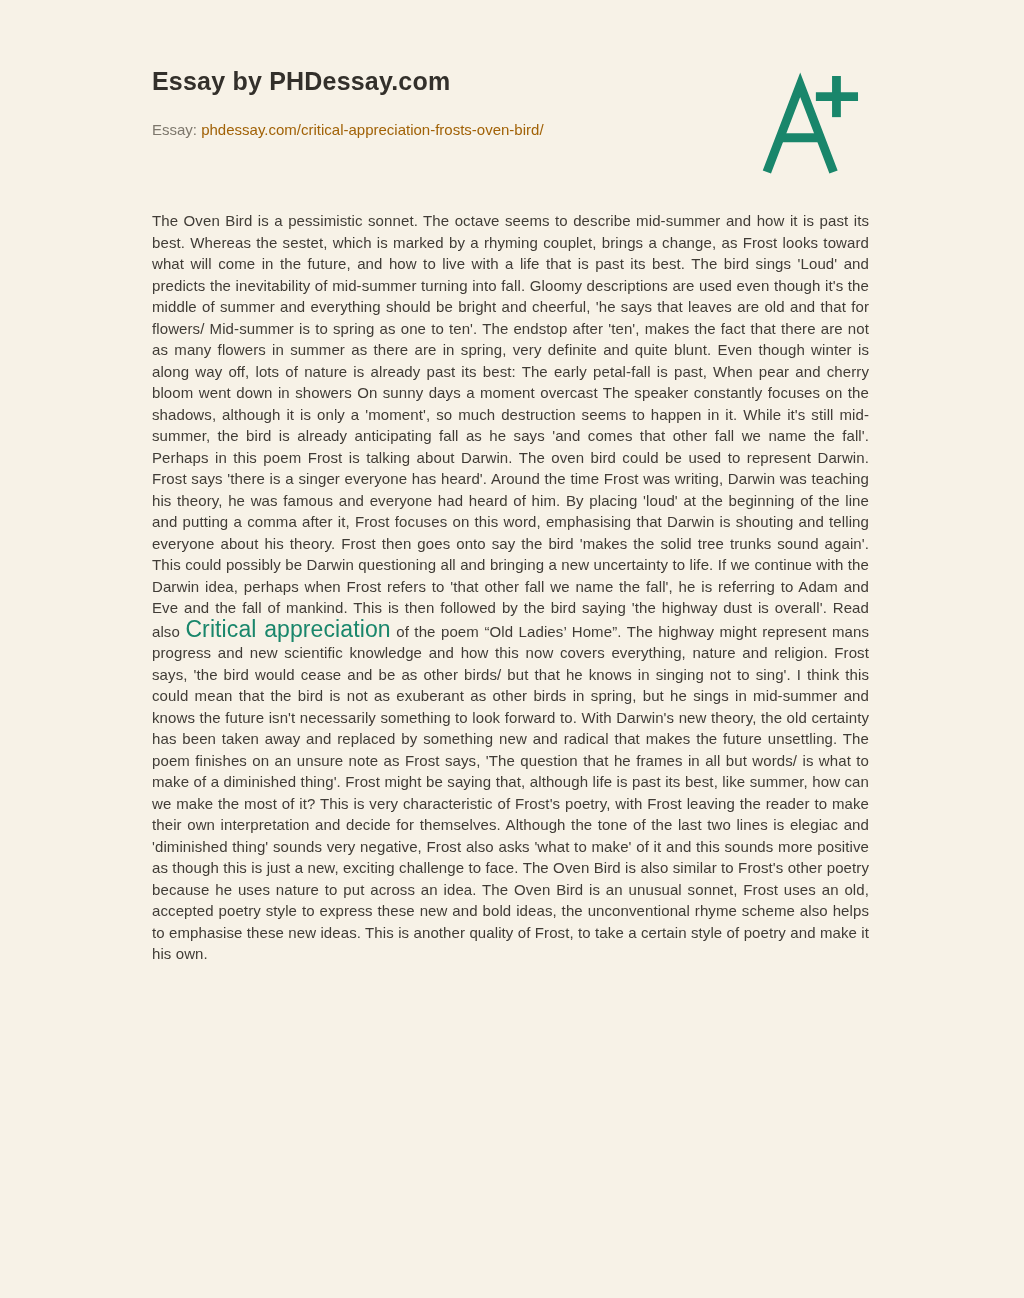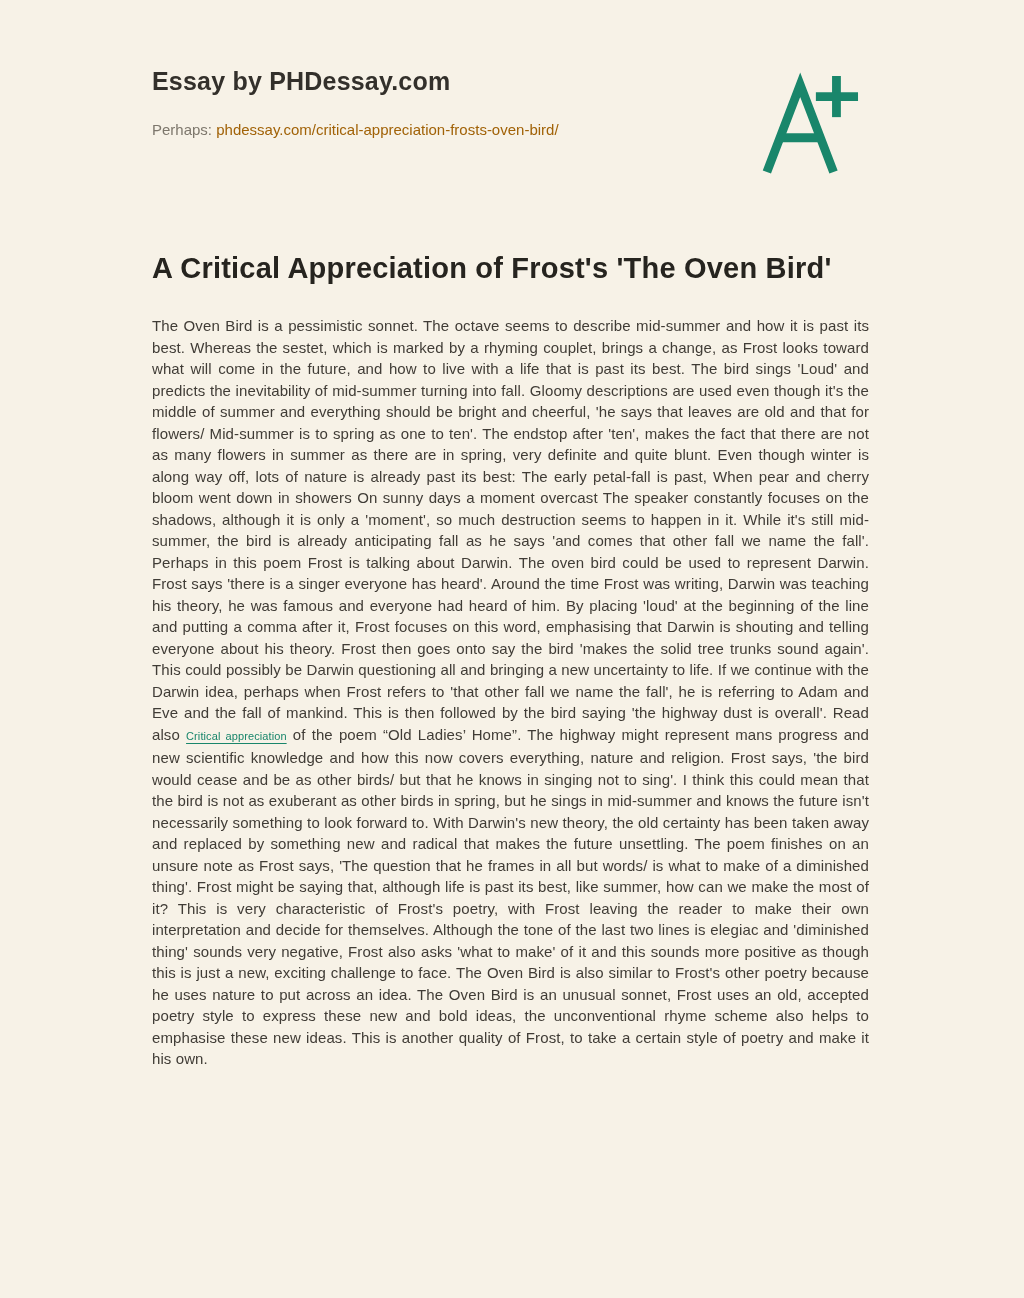--- a/index.html
+++ b/index.html
@@ -53,53 +53,51 @@
   .essay-body {
     margin: 30px 0 0 0;
     font-size: 15px;
     line-height: 21.5px;
     color: #403c36;
     text-align: justify;
     letter-spacing: 0.1px;
   }
   .inline-link {
     color: #19866b;
-    font-size: 11px;
-    text-decoration: underline;
+    font-size: 23px;
     text-underline-offset: 3px;
     cursor: pointer;
   }
 </style>
 </head>
 <body>
 
 <div class="page">
 
   <header class="page-header">
     <div class="header-left">
       <h1 class="site-title">Essay by PHDessay.com</h1>
       <div class="source-line">
-        <span>Perhaps:</span>
+        <span>Essay:</span>
         <a class="source-link">phdessay.com/critical-appreciation-frosts-oven-bird/</a>
       </div>
     </div>
 
     <div class="logo">
       <svg width="98" height="104" viewBox="0 0 100 104" aria-hidden="true">
         <g stroke="#19866b" stroke-width="9" fill="none">
           <path d="M6 101 L40 12 L74 101"></path>
           <path d="M19 66 L61 66"></path>
           <path d="M77 3 L77 45"></path>
           <path d="M56 24 L99 24"></path>
         </g>
       </svg>
     </div>
   </header>
 
-  <h2 class="essay-title">A Critical Appreciation of Frost's 'The Oven Bird'</h2>
 
   <p class="essay-body">
     <span>The Oven Bird is a pessimistic sonnet. The octave seems to describe mid-summer and how it is past its best. Whereas the sestet, which is marked by a rhyming couplet, brings a change, as Frost looks toward what will come in the future, and how to live with a life that is past its best. The bird sings 'Loud' and predicts the inevitability of mid-summer turning into fall. Gloomy descriptions are used even though it's the middle of summer and everything should be bright and cheerful, 'he says that leaves are old and that for flowers/ Mid-summer is to spring as one to ten'. The endstop after 'ten', makes the fact that there are not as many flowers in summer as there are in spring, very definite and quite blunt. Even though winter is along way off, lots of nature is already past its best: The early petal-fall is past, When pear and cherry bloom went down in showers On sunny days a moment overcast The speaker constantly focuses on the shadows, although it is only a 'moment', so much destruction seems to happen in it. While it's still mid-summer, the bird is already anticipating fall as he says 'and comes that other fall we name the fall'. Perhaps in this poem Frost is talking about Darwin. The oven bird could be used to represent Darwin. Frost says 'there is a singer everyone has heard'. Around the time Frost was writing, Darwin was teaching his theory, he was famous and everyone had heard of him. By placing 'loud' at the beginning of the line and putting a comma after it, Frost focuses on this word, emphasising that Darwin is shouting and telling everyone about his theory. Frost then goes onto say the bird 'makes the solid tree trunks sound again'. This could possibly be Darwin questioning all and bringing a new uncertainty to life. If we continue with the Darwin idea, perhaps when Frost refers to 'that other fall we name the fall', he is referring to Adam and Eve and the fall of mankind. This is then followed by the bird saying 'the highway dust is overall'. Read also</span>
     <a class="inline-link">Critical appreciation</a>
     <span>of the poem “Old Ladies’ Home”. The highway might represent mans progress and new scientific knowledge and how this now covers everything, nature and religion. Frost says, 'the bird would cease and be as other birds/ but that he knows in singing not to sing'. I think this could mean that the bird is not as exuberant as other birds in spring, but he sings in mid-summer and knows the future isn't necessarily something to look forward to. With Darwin's new theory, the old certainty has been taken away and replaced by something new and radical that makes the future unsettling. The poem finishes on an unsure note as Frost says, 'The question that he frames in all but words/ is what to make of a diminished thing'. Frost might be saying that, although life is past its best, like summer, how can we make the most of it? This is very characteristic of Frost's poetry, with Frost leaving the reader to make their own interpretation and decide for themselves. Although the tone of the last two lines is elegiac and 'diminished thing' sounds very negative, Frost also asks 'what to make' of it and this sounds more positive as though this is just a new, exciting challenge to face. The Oven Bird is also similar to Frost's other poetry because he uses nature to put across an idea. The Oven Bird is an unusual sonnet, Frost uses an old, accepted poetry style to express these new and bold ideas, the unconventional rhyme scheme also helps to emphasise these new ideas. This is another quality of Frost, to take a certain style of poetry and make it his own.</span>
   </p>
 
 </div>
 
 </body></html>

